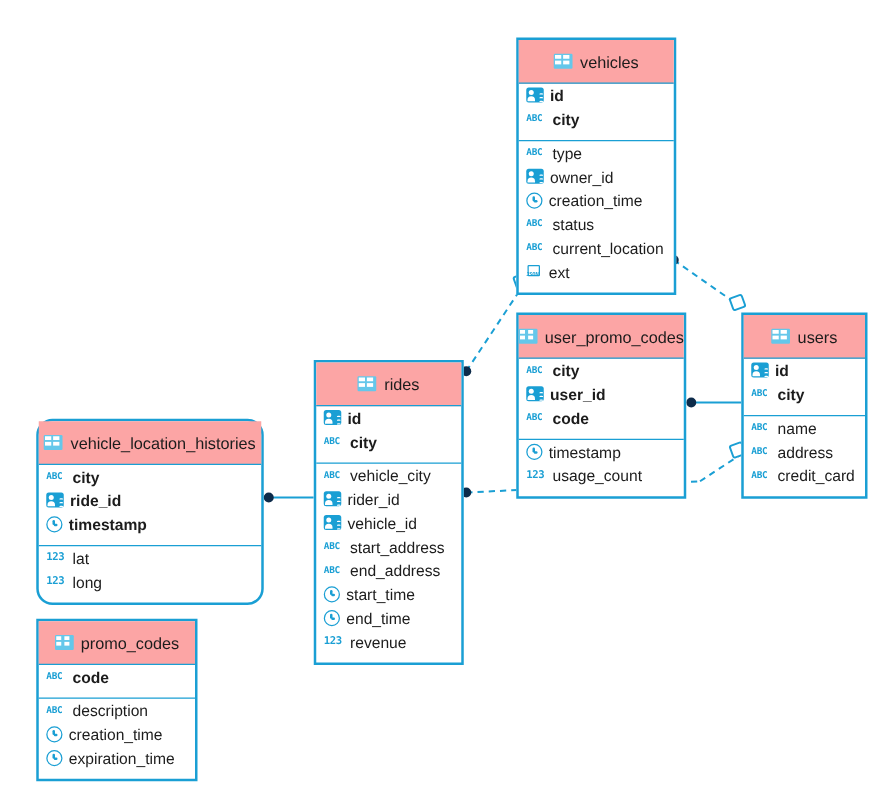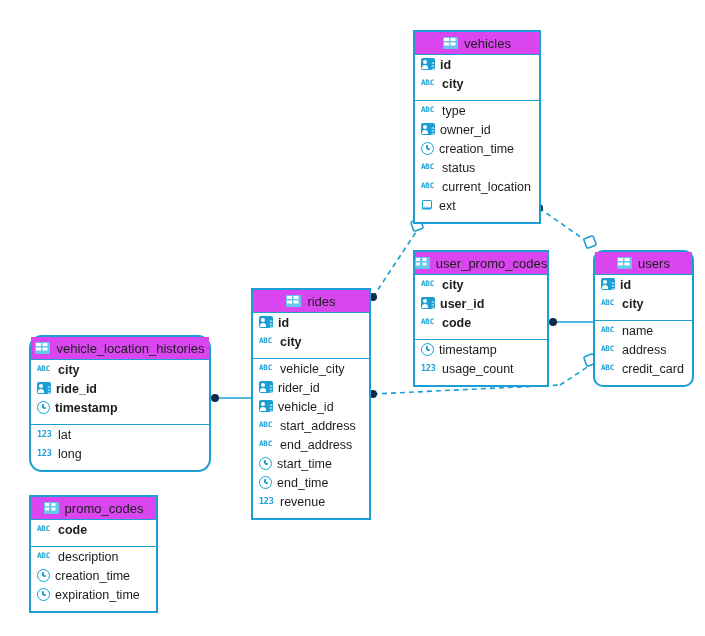--- a/index.html
+++ b/index.html
@@ -16,24 +16,24 @@
   .table{
     position:absolute;
     background:#ffffff;
     border:2px solid #1a9fd4;
     box-sizing:border-box;
     z-index:2;
   }
   .thead{
     display:flex;align-items:center;justify-content:center;
     gap:6px;
-    height:23px;
+    height:35px;
     border-bottom:1px solid #1a9fd4;
     box-sizing:border-box;
-    background:#d946ef;
+    background:#fca5a5;
   }
   .thead .tname{
     font-size:13px;color:#1c1c1c;white-space:nowrap;
   }
   .section{
     box-sizing:border-box;
     padding:3px 0 4px 0;
   }
   .section.pk{border-bottom:1px solid #1a9fd4;}
   .row{
@@ -229,21 +229,21 @@
           <div class="row">
             <span class="ico ico-clock"></span>
             <span class="cname">timestamp</span>
           </div>
           <div class="row">
             <span class="ico ico-123">123</span>
             <span class="cname">usage_count</span>
           </div>
         </div>
       </div>
-      <div class="table" style="left: 593px; top: 250px; width: 101px; border-radius: 10px;">
+      <div class="table" style="left: 593px; top: 250px; width: 101px;">
         <div class="thead">
           <span class="ico-grid"></span>
           <span class="tname">users</span>
         </div>
         <div class="section pk">
           <div class="row">
             <span class="ico ico-idcard"></span>
             <span class="cname">id</span>
           </div>
           <div class="row">

